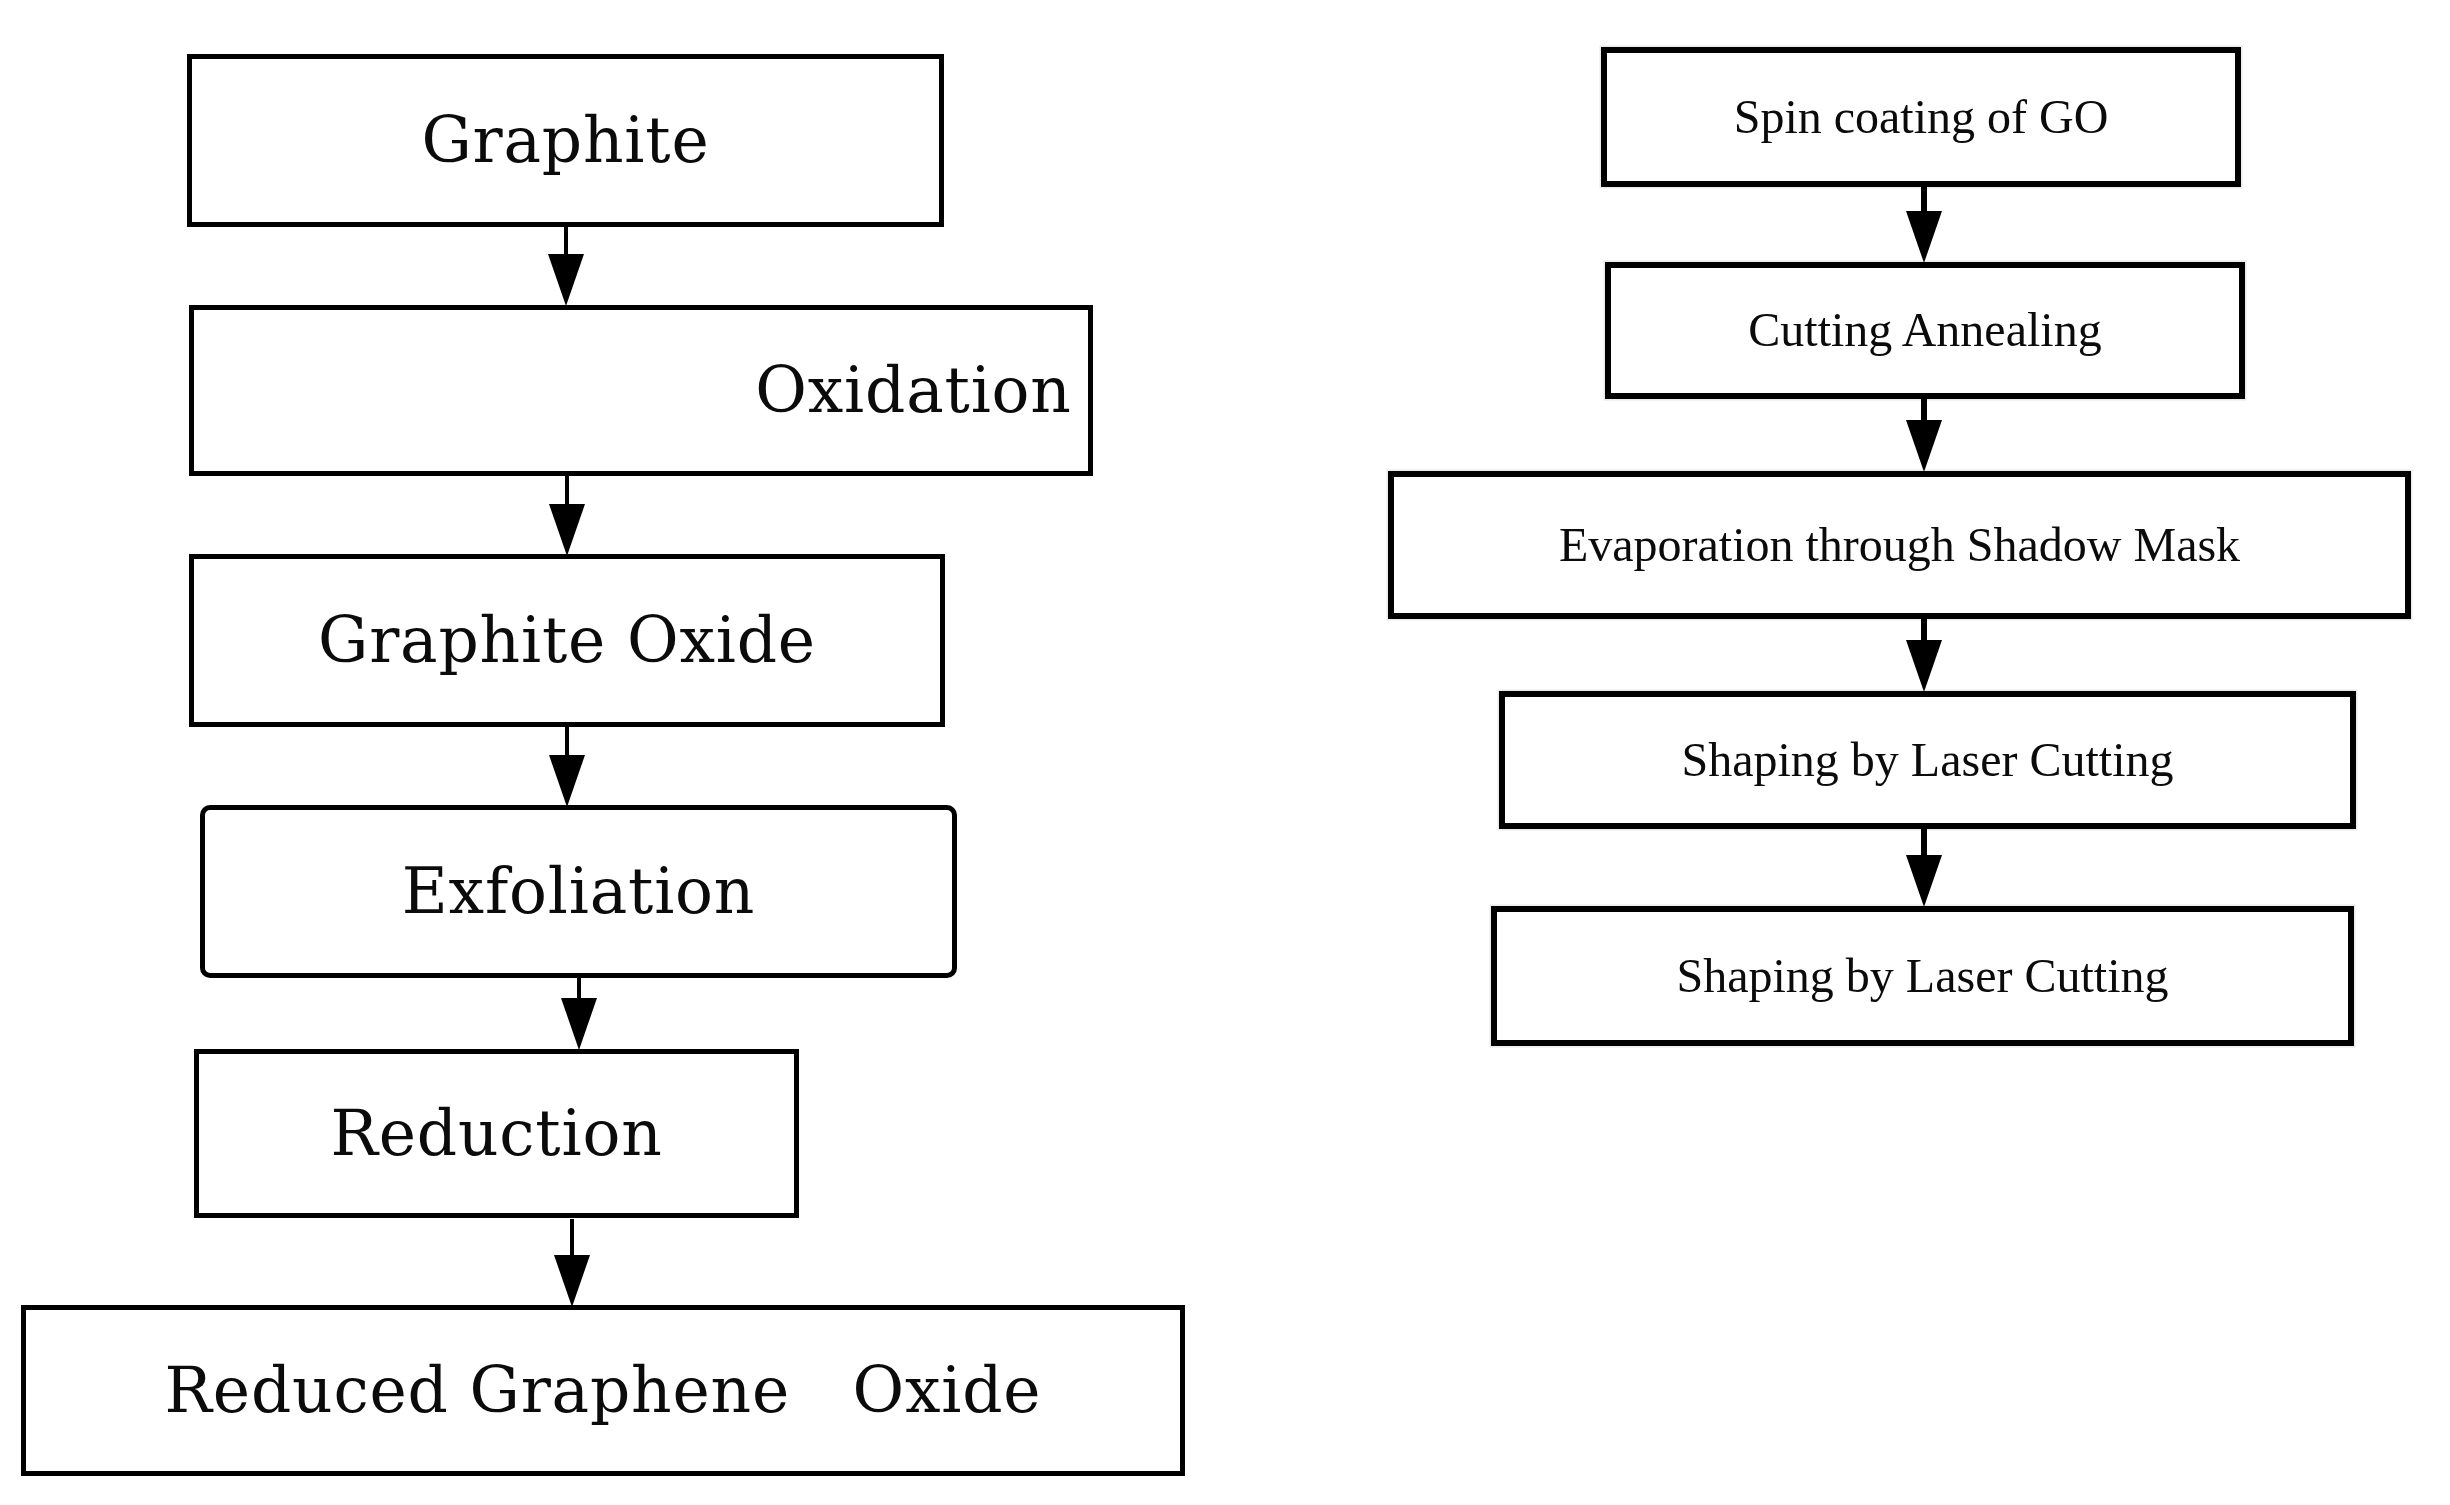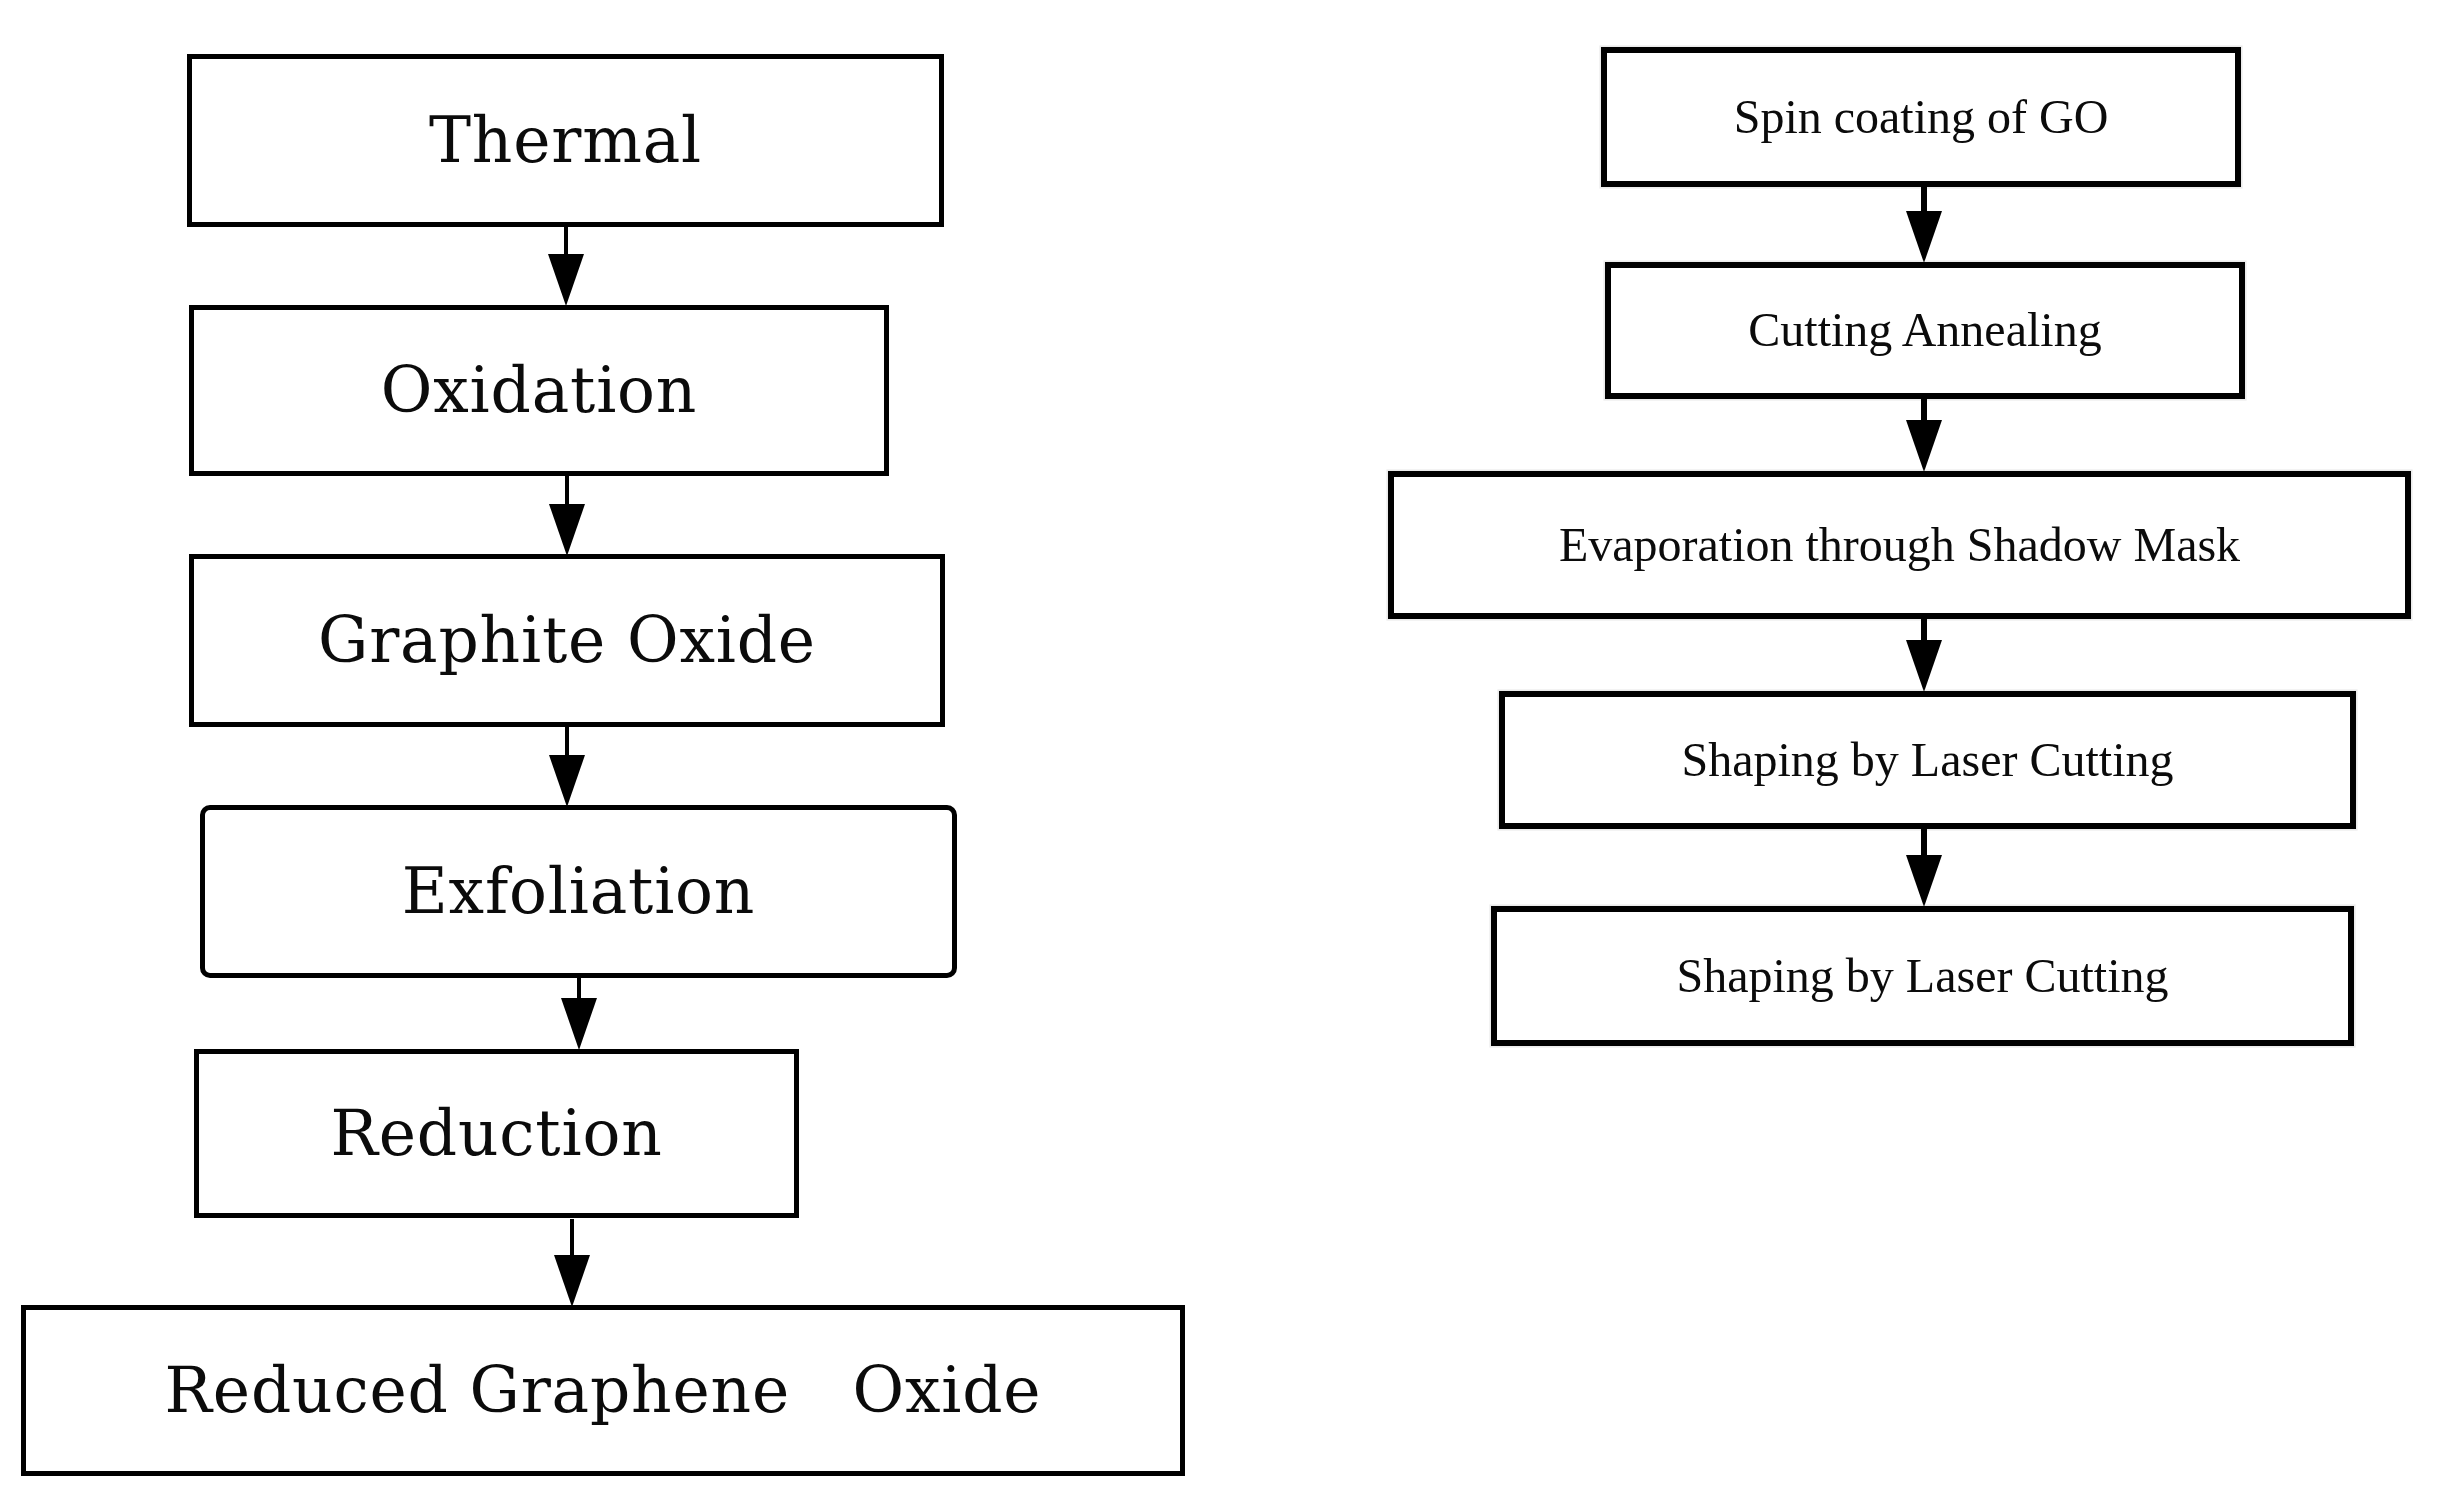--- a/index.html
+++ b/index.html
@@ -61,29 +61,29 @@
     border-top: 52px solid #000000;
     flex: 0 0 auto;
   }
 </style>
 </head>
 <body>
 
 <div id="canvas">
 
   <div class="node left-style" style="left:187px; top:54px; width:757px; height:173px;">
-    <span class="lbl">Thermal</span>
+    <span class="lbl">Graphite</span>
   </div>
 
   <div class="connector" style="left:548px; top:226px; width:36px; height:78px;">
     <div class="stem stemw" style="width:3.3px; height:28px;"></div>
     <div class="head"></div>
   </div>
 
-  <div class="node left-style" style="left:189px; top:305px; width:700px; height:171px;">
+  <div class="node left-style" style="left:189px; top:305px; width:904px; height:171px;justify-content:flex-end;">
     <span class="lbl">Oxidation</span>
   </div>
 
   <div class="connector" style="left:549px; top:476px; width:36px; height:78px;">
     <div class="stem stemw" style="width:3.3px; height:28px;"></div>
     <div class="head"></div>
   </div>
 
   <div class="node left-style" style="left:189px; top:554px; width:756px; height:173px;">
     <span class="lbl">Graphite Oxide</span>

